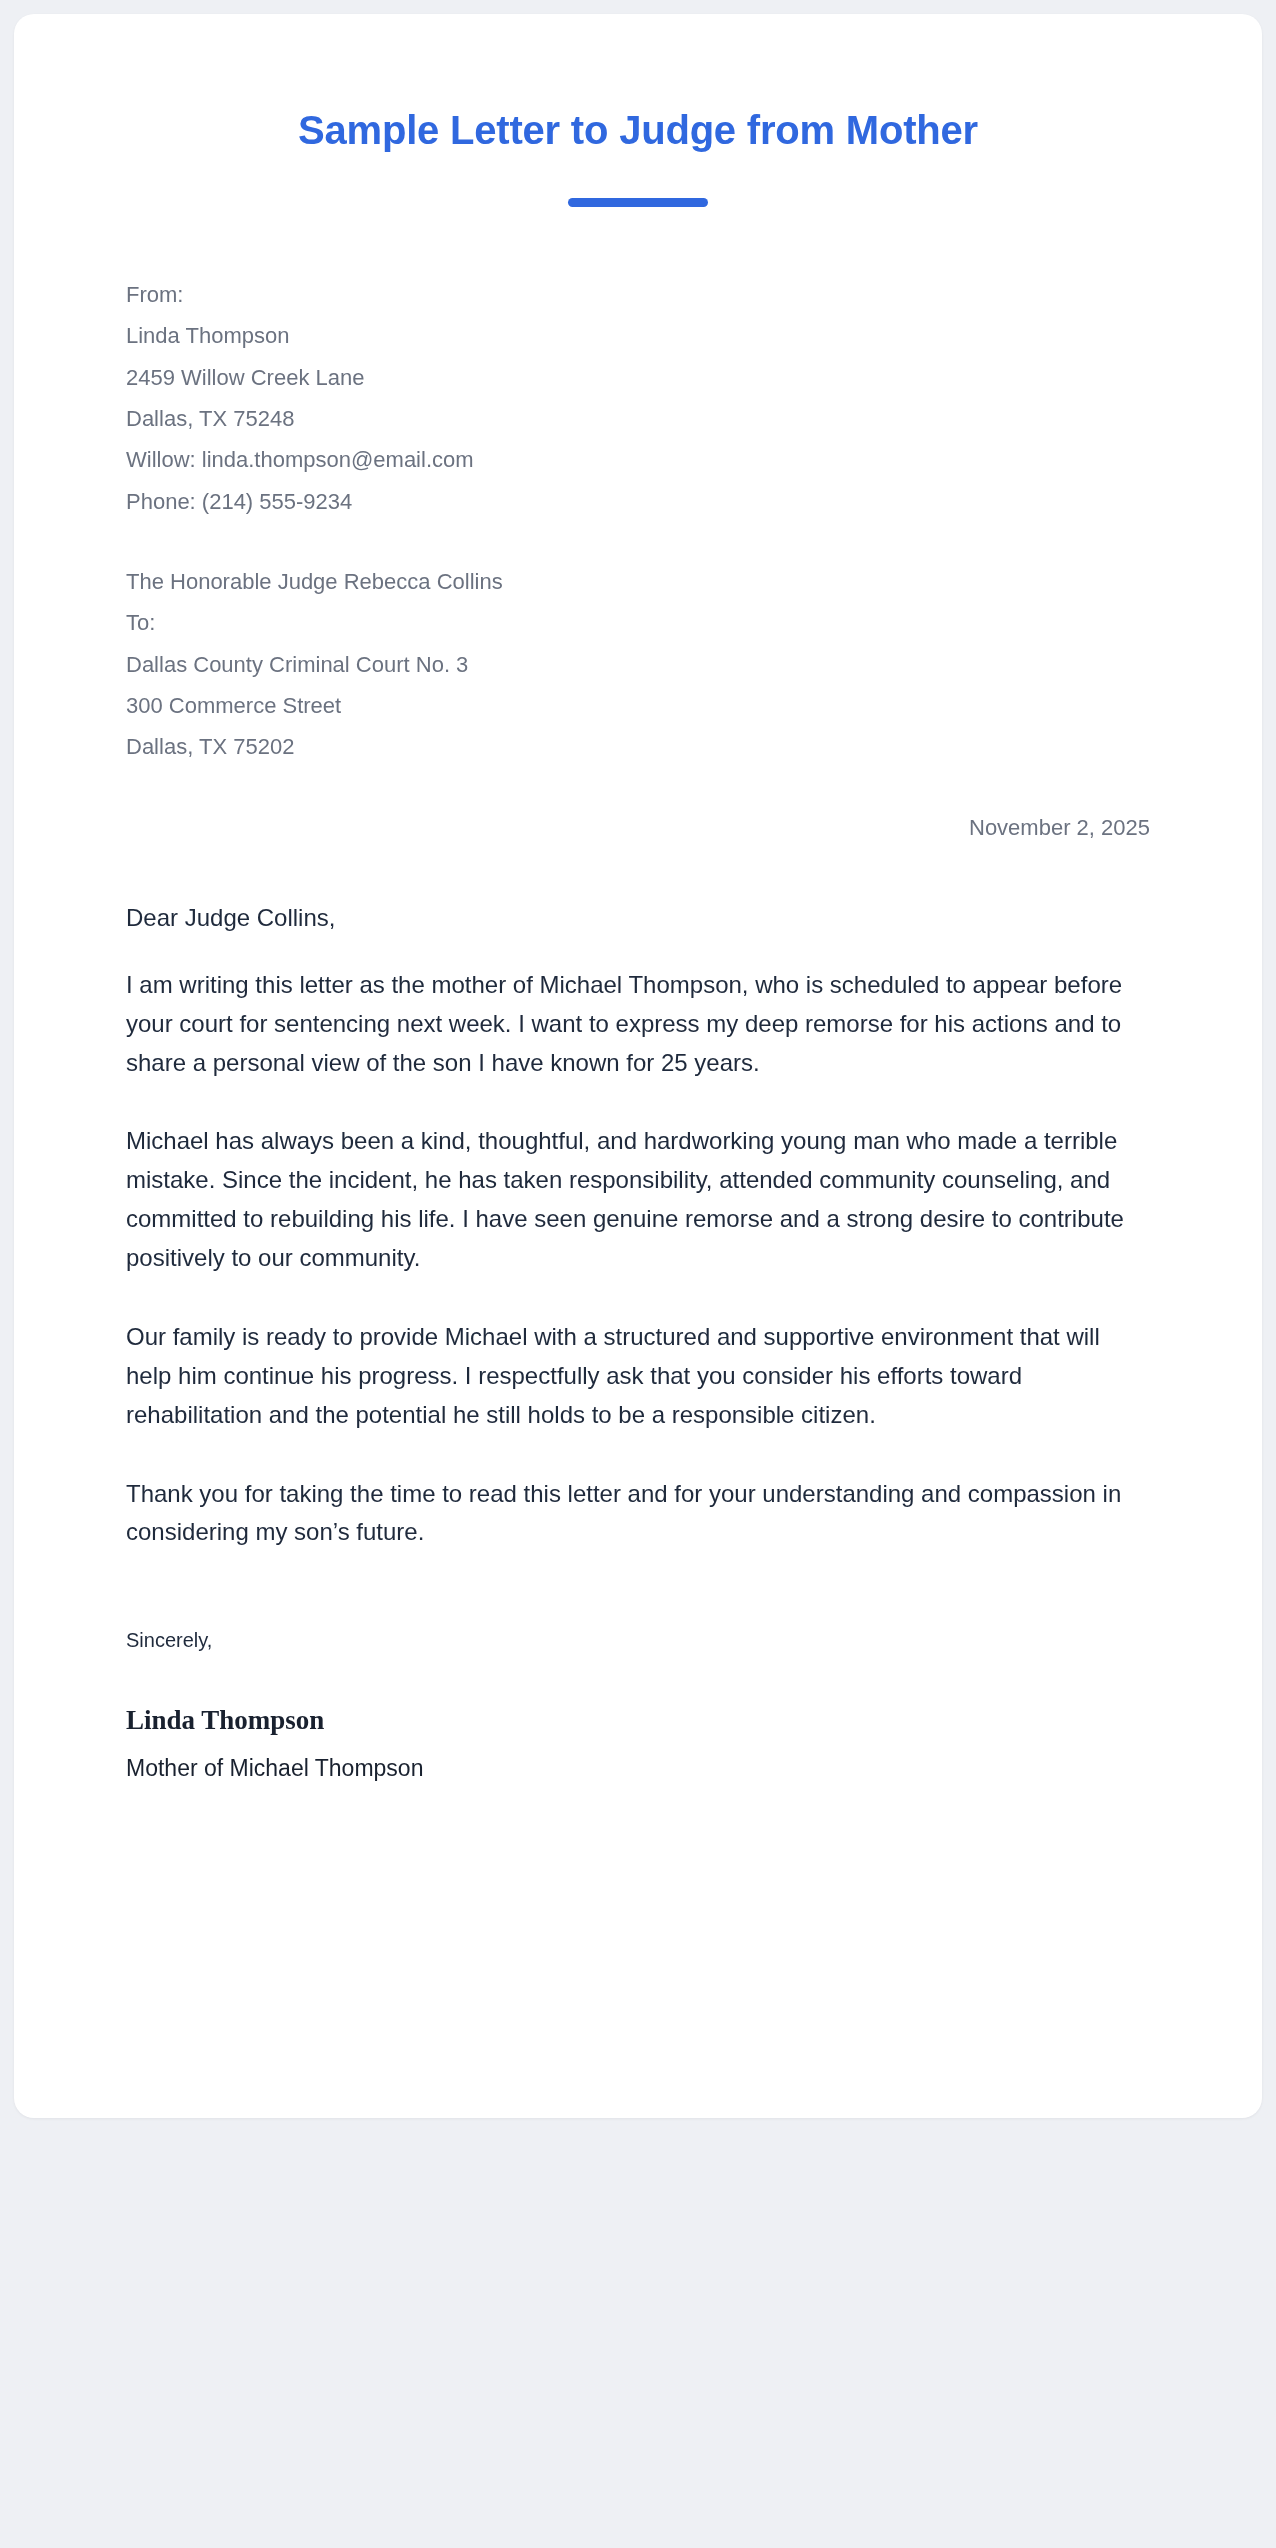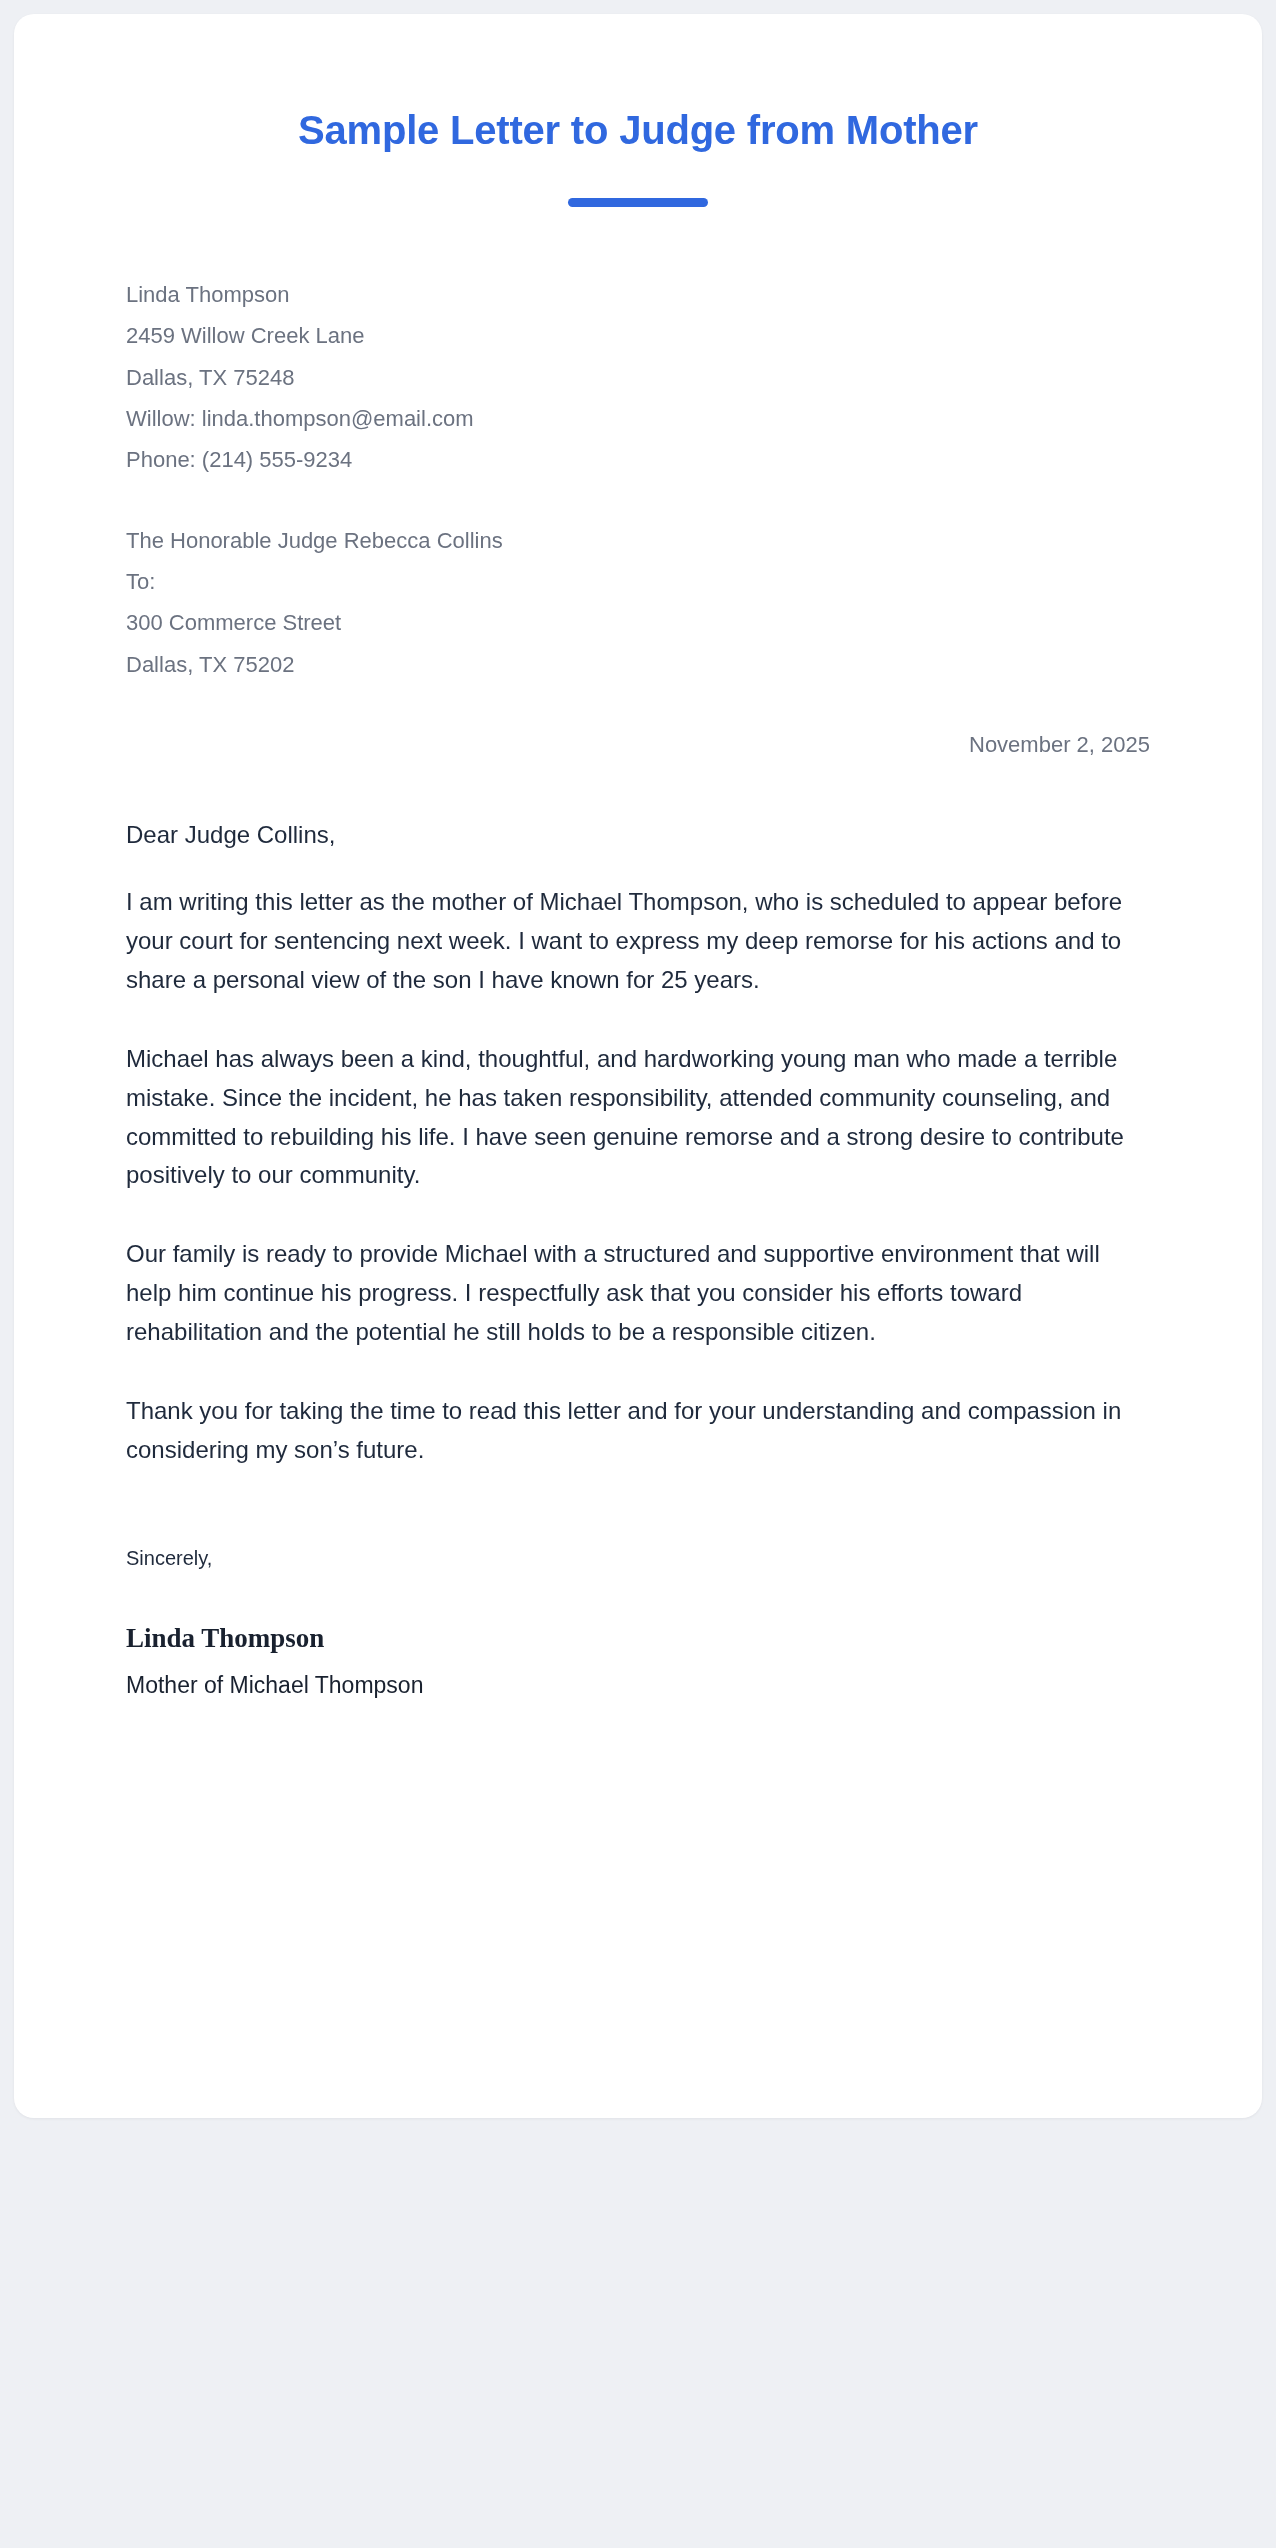--- a/index.html
+++ b/index.html
@@ -126,30 +126,32 @@
 <div class="page-wrap">
   <div class="letter-card">
 
     <h1 class="letter-title">Sample Letter to Judge from Mother</h1>
 
     <div class="title-divider-row">
       <div class="title-divider"></div>
     </div>
 
     <div class="address-block address-from">
+      <p class="addr-line">From:</p>
       <p class="addr-line">Linda Thompson</p>
       <p class="addr-line">2459 Willow Creek Lane</p>
       <p class="addr-line">Dallas, TX 75248</p>
       <p class="addr-line">Willow: linda.thompson@email.com</p>
       <p class="addr-line">Phone: (214) 555-9234</p>
     </div>
 
     <div class="address-block address-to">
       <p class="addr-line">The Honorable Judge Rebecca Collins</p>
       <p class="addr-line">To:</p>
+      <p class="addr-line">Dallas County Criminal Court No. 3</p>
       <p class="addr-line">300 Commerce Street</p>
       <p class="addr-line">Dallas, TX 75202</p>
     </div>
 
     <div class="letter-date">November 2, 2025</div>
 
     <div class="letter-body">
       <p class="salutation">Dear Judge Collins,</p>
       <p class="body-para">I am writing this letter as the mother of Michael Thompson, who is scheduled to appear before your court for sentencing next week. I want to express my deep remorse for his actions and to share a personal view of the son I have known for 25 years.</p>
       <p class="body-para">Michael has always been a kind, thoughtful, and hardworking young man who made a terrible mistake. Since the incident, he has taken responsibility, attended community counseling, and committed to rebuilding his life. I have seen genuine remorse and a strong desire to contribute positively to our community.</p>

